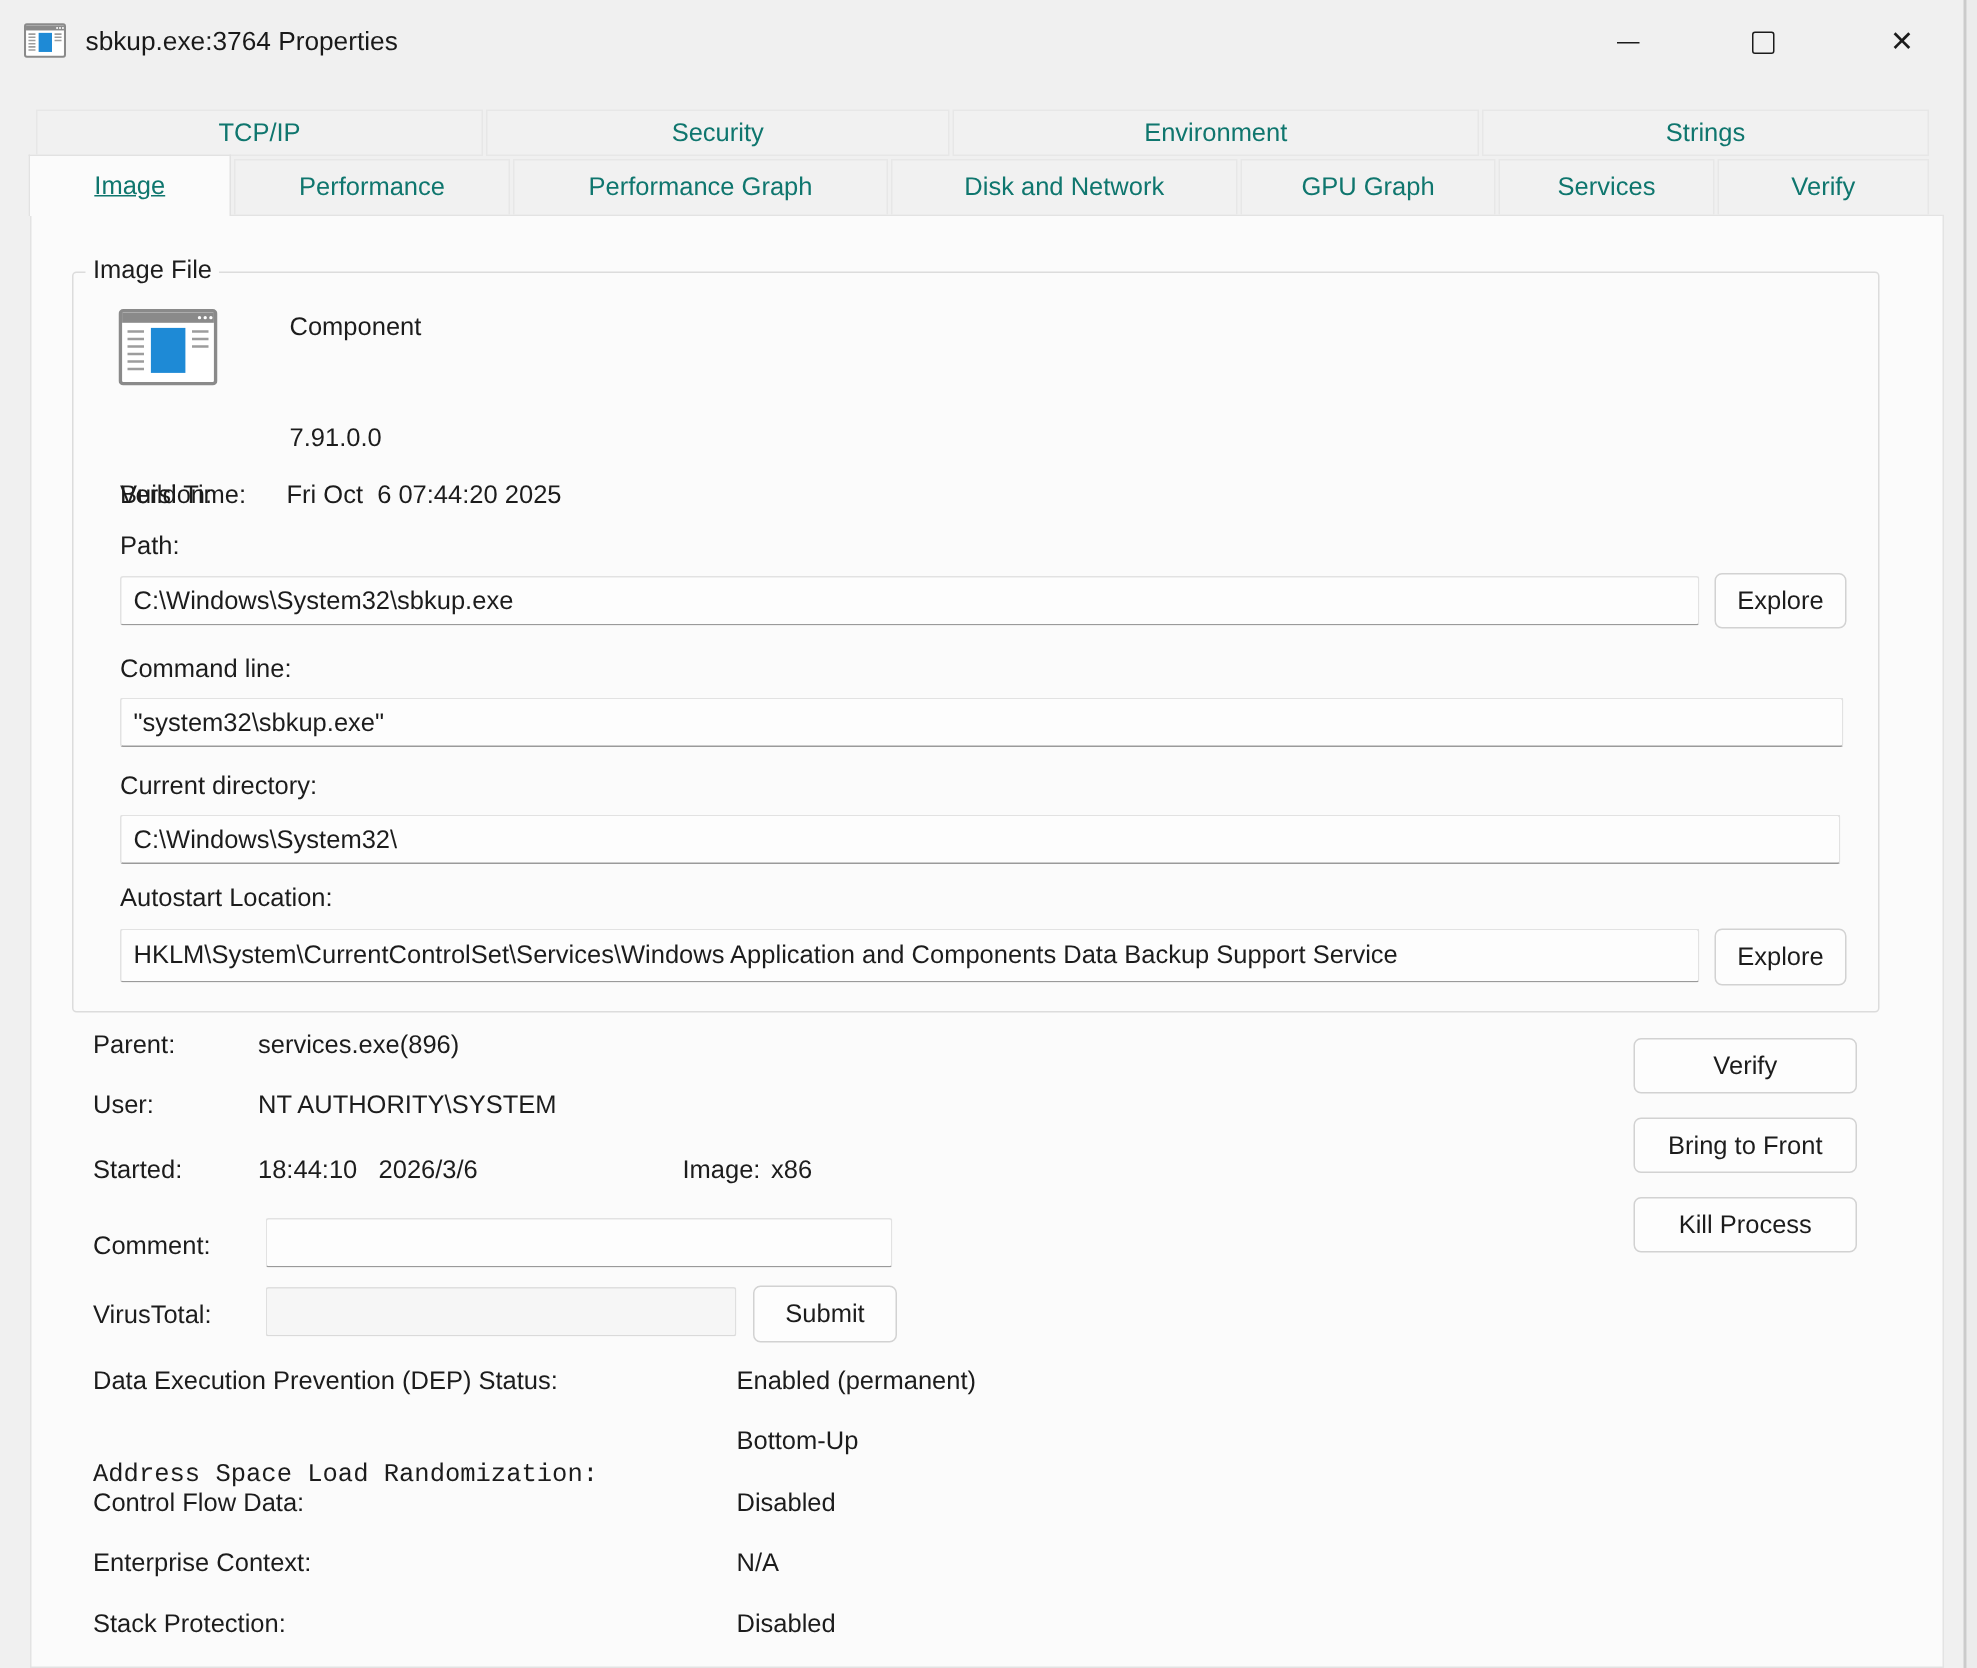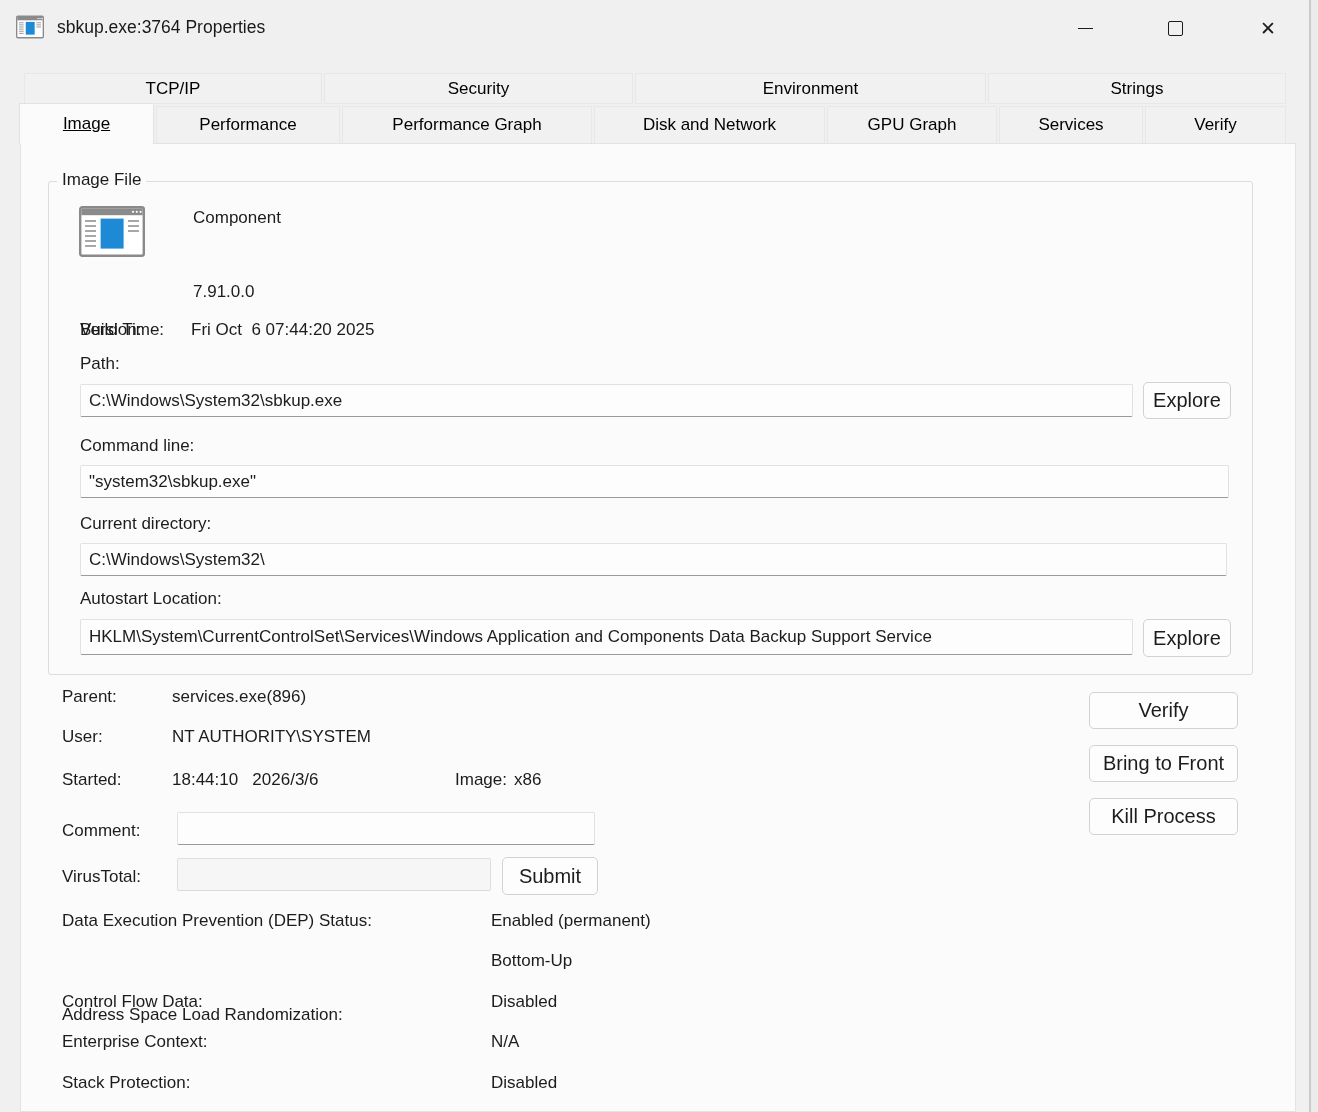--- a/index.html
+++ b/index.html
@@ -16,21 +16,21 @@
   
   .titlebar{left:0;top:0;width:1318px;height:57px;background:#f0f0f0;}
   .title-text{left:57px;top:17px;font-size:17.5px;color:#191919;}
   .win-btn{width:46px;height:38px;top:9px;display:flex;align-items:center;justify-content:center;cursor:default;}
   .glyph-min{width:15px;height:0;border-top:1.6px solid #1b1b1b;}
   .glyph-max{width:13px;height:13px;border:1.6px solid #1b1b1b;border-radius:2px;}
   .glyph-close{font-size:19px;line-height:19px;color:#1b1b1b;}
 
   
   .tab{box-sizing:border-box;display:flex;align-items:center;justify-content:center;
-       background:#f1f1f1;border:1px solid #e7e7e7;font-size:17px;color:#000000;}
+       background:#f1f1f1;border:1px solid #e7e7e7;font-size:17px;color:#0f766e;}
   .tab-row1{top:73px;height:31px;}
   .tab-row2{top:106px;height:38px;}
   .tab-selected{top:103px;height:41px;background:#fbfbfb;border:1px solid #e2e2e2;border-bottom:none;z-index:5;text-decoration:underline;}
 
   
   .pane{left:20px;top:143px;width:1276px;height:969px;background:#fbfbfb;
         border:1px solid #e3e3e3;box-sizing:border-box;z-index:1;}
   .edge-shade{left:1311px;top:0;width:7px;height:1112px;background:#ececec;z-index:8;}
   .edge-line{left:1309px;top:0;width:2px;height:1112px;background:#cbcbcb;z-index:9;}
 
@@ -44,21 +44,21 @@
   
   .tbox{box-sizing:border-box;height:33px;background:#fdfdfd;
         border:1px solid #e2e2e2;border-bottom:1px solid #9a9a9a;border-radius:2px;
         font-family:"Liberation Sans",sans-serif;font-size:17px;color:#1c1c1c;
         padding:0 8px;outline:none;}
   .tbox-disabled{background:#f6f6f6;border:1px solid #dfdfdf;border-bottom:1px solid #dadada;}
 
   
   .btn{box-sizing:border-box;display:flex;align-items:center;justify-content:center;
        background:#fdfdfd;border:1px solid #d2d2d2;border-radius:5px;
-       font-size:20px;color:#1c1c1c;cursor:default;}
+       font-size:17px;color:#1c1c1c;cursor:default;}
 
   label,.lbl{font-size:17px;}
 
   
   .appicon svg{display:block;}
 </style>
 </head>
 <body>
 
 <div class="abs titlebar">
@@ -177,21 +177,21 @@
 <div class="abs lbl pane-item" style="left:62px;top:821px;">Comment:</div>
 <input class="abs tbox pane-item" style="left: 177px; top: 812px; width: 418px;" value="">
 
 <div class="abs lbl pane-item" style="left:62px;top:867px;">VirusTotal:</div>
 <input class="abs tbox tbox-disabled pane-item" style="left: 177px; top: 858px; width: 314px;" disabled="" value="">
 <div class="abs btn pane-item" style="left:502px;top:857px;width:96px;height:38px;">Submit</div>
 
 <div class="abs lbl pane-item" style="left:62px;top:911px;">Data Execution Prevention (DEP) Status:</div>
 <div class="abs lbl pane-item" style="left:491px;top:911px;">Enabled (permanent)</div>
 
-<div class="abs lbl pane-item" style="left:62px;top:1005px;">Address Space Load Randomization:</div>
+<div class="abs lbl pane-item" style="left:62px;top:974px;font-family:Liberation Mono, monospace;">Address Space Load Randomization:</div>
 <div class="abs lbl pane-item" style="left:491px;top:951px;">Bottom-Up</div>
 
 <div class="abs lbl pane-item" style="left:62px;top:992px;">Control Flow Data:</div>
 <div class="abs lbl pane-item" style="left:491px;top:992px;">Disabled</div>
 
 <div class="abs lbl pane-item" style="left:62px;top:1032px;">Enterprise Context:</div>
 <div class="abs lbl pane-item" style="left:491px;top:1032px;">N/A</div>
 
 <div class="abs lbl pane-item" style="left:62px;top:1073px;">Stack Protection:</div>
 <div class="abs lbl pane-item" style="left:491px;top:1073px;">Disabled</div>

